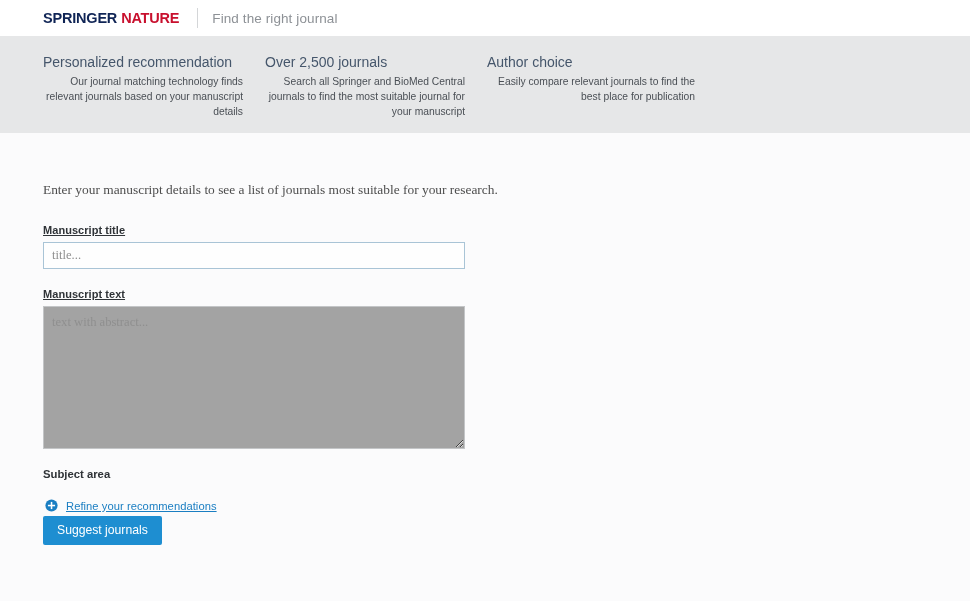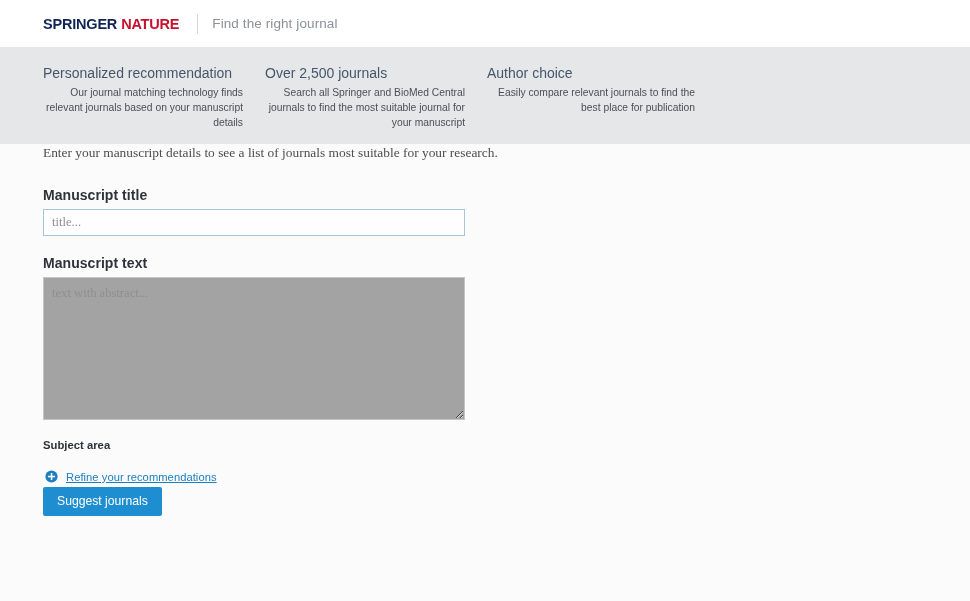--- a/index.html
+++ b/index.html
@@ -12,21 +12,21 @@
     width: 970px;
     height: 601px;
     overflow: hidden;
     background: #fbfbfc;
     font-family: "Liberation Sans", sans-serif;
     -webkit-font-smoothing: antialiased;
   }
 
   
   .site-header {
-    height: 47px;
+    height: 36px;
     background: #ffffff;
     display: flex;
     align-items: center;
     padding-left: 43px;
   }
   .logo {
     font-family: "Liberation Sans", sans-serif;
     font-weight: bold;
     font-size: 14.5px;
     letter-spacing: -0.2px;
@@ -73,36 +73,38 @@
     color: #4a4f55;
     line-height: 1.45;
     margin: 0;
     text-align: right;
   }
 
   
   .main {
     background: #fbfbfc;
     padding-left: 43px;
+    padding-top: 48px;
     height: 466px;
   }
   .intro {
     font-family: "Liberation Serif", serif;
     font-size: 13.4px;
     color: #4d4d4d;
     margin: 0 0 26px 0;
     line-height: 1.3;
   }
   .field-label {
-    font-size: 14px;
+    font-size: 11px;
     font-weight: bold;
     color: #2f3337;
     margin-bottom: 6px;
     display: block;
     letter-spacing: 0.05px;
+    text-decoration: underline;
   }
   .title-input {
     display: block;
     width: 422px;
     height: 27px;
     border: 1px solid #a9c4d6;
     background: #fefefe;
     padding: 3px 8px;
     font-family: "Liberation Serif", serif;
     font-size: 12.6px;

